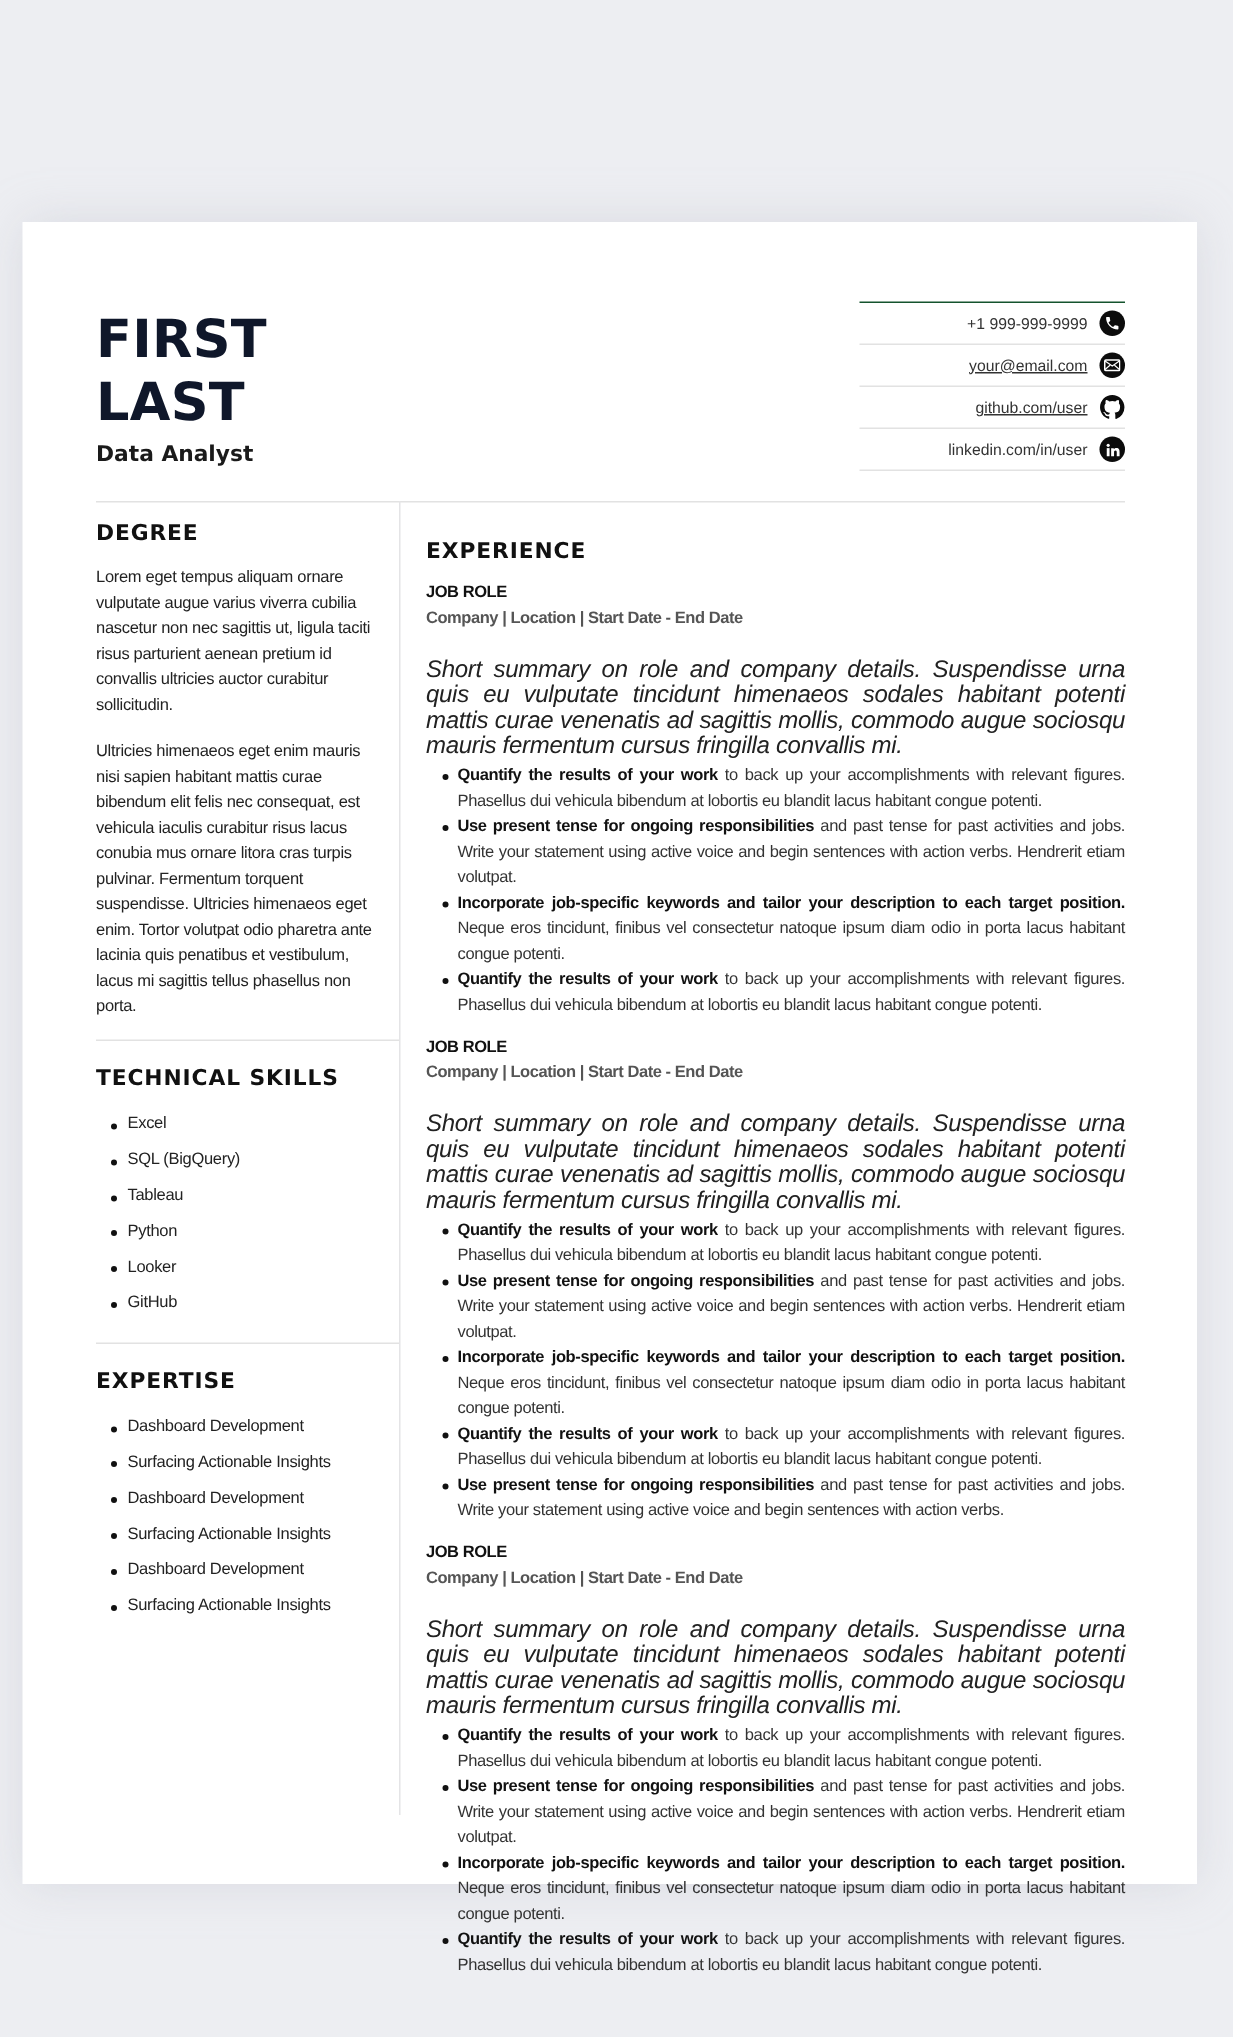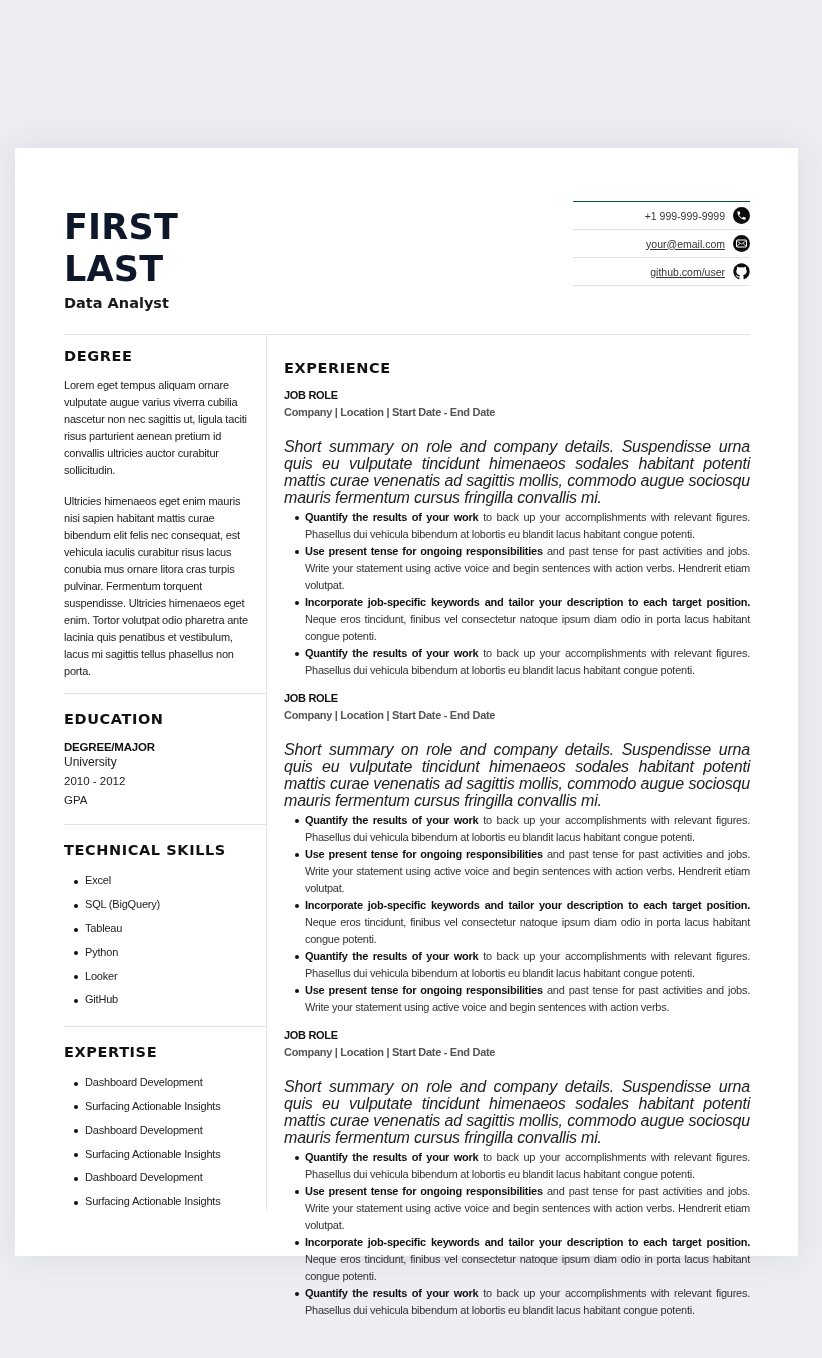--- a/index.html
+++ b/index.html
@@ -129,40 +129,43 @@
         </span>
       </div>
       <div class="contact-row">
         <span class="contact-text link">github.com/user</span>
         <span class="cicon gh">
           <svg width="17" height="17" viewBox="0 0 24 24">
               <path fill="#0c0c0c" d="M12 .5C5.65.5.5 5.65.5 12c0 5.08 3.29 9.39 7.86 10.91.57.1.78-.25.78-.55v-1.93c-3.2.7-3.87-1.54-3.87-1.54-.52-1.33-1.28-1.68-1.28-1.68-1.04-.71.08-.7.08-.7 1.15.08 1.76 1.19 1.76 1.19 1.03 1.76 2.69 1.25 3.35.96.1-.74.4-1.25.73-1.54-2.55-.29-5.24-1.28-5.24-5.68 0-1.26.45-2.28 1.19-3.09-.12-.29-.52-1.46.11-3.05 0 0 .97-.31 3.17 1.18a11 11 0 0 1 5.77 0c2.2-1.49 3.17-1.18 3.17-1.18.63 1.59.23 2.76.11 3.05.74.81 1.19 1.83 1.19 3.09 0 4.41-2.69 5.38-5.26 5.67.41.36.78 1.06.78 2.14v3.17c0 .31.21.66.79.55A11.5 11.5 0 0 0 23.5 12C23.5 5.65 18.35.5 12 .5z"></path>
             </svg>
         </span>
       </div>
+      <div class="contact-row">
+        <span class="contact-text">linkedin.com/in/user</span>
+        <span class="cicon">
+          <svg width="10" height="10" viewBox="0 0 24 24">
+              <rect x="2" y="9" width="4.5" height="13" fill="#fff"></rect>
+              <circle cx="4.25" cy="4.5" r="2.5" fill="#fff"></circle>
+              <path fill="#fff" d="M9 9h4.3v1.9c.6-1.1 2-2.2 4.1-2.2 4.4 0 5.1 2.9 5.1 6.6V22h-4.5v-5.9c0-1.4 0-3.2-2-3.2s-2.3 1.5-2.3 3.1v6H9V9z"></path>
+            </svg>
+        </span>
+      </div>
     </div>
   </div>
 
   <div class="divider-top"></div>
   <div class="vdivider"></div>
 
   <div class="left">
     <section>
       <div class="sec-title">DEGREE</div>
       <p class="para">Lorem eget tempus aliquam ornare vulputate augue varius viverra cubilia nascetur non nec sagittis ut, ligula taciti risus parturient aenean pretium id convallis ultricies auctor curabitur sollicitudin.</p>
       <p class="para">Ultricies himenaeos eget enim mauris nisi sapien habitant mattis curae bibendum elit felis nec consequat, est vehicula iaculis curabitur risus lacus conubia mus ornare litora cras turpis pulvinar. Fermentum torquent suspendisse. Ultricies himenaeos eget enim. Tortor volutpat odio pharetra ante lacinia quis penatibus et vestibulum, lacus mi sagittis tellus phasellus non porta.</p>
     </section>
 
-    <section class="left-section">
-      <div class="sec-title">EDUCATION</div>
-      <div class="degree">DEGREE/MAJOR</div>
-      <div class="edu-line">University</div>
-      <div class="edu-line small">2010 - 2012</div>
-      <div class="edu-line small">GPA</div>
-    </section>
 
     <section class="left-section">
       <div class="sec-title">TECHNICAL SKILLS</div>
       <ul class="skill-list">
         <li>Excel</li>
         <li>SQL (BigQuery)</li>
         <li>Tableau</li>
         <li>Python</li>
         <li>Looker</li>
         <li>GitHub</li>

